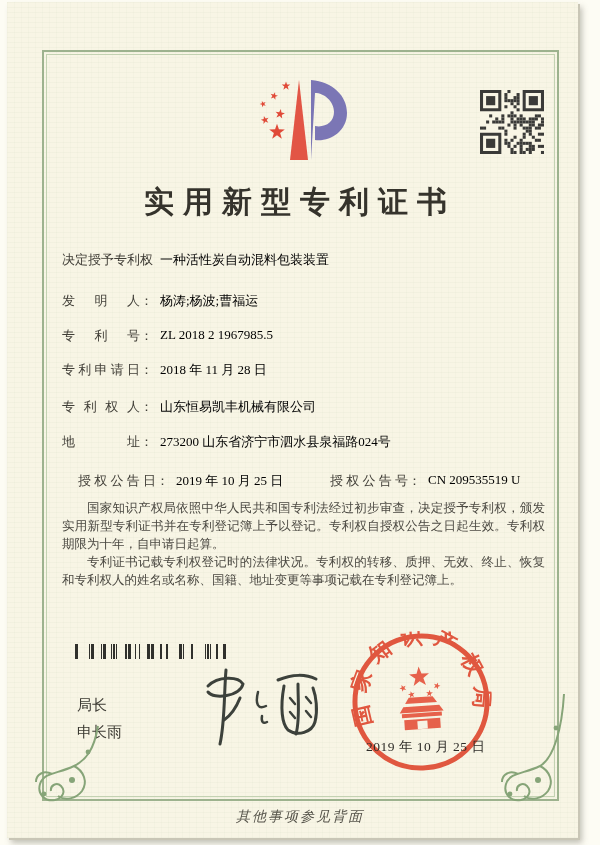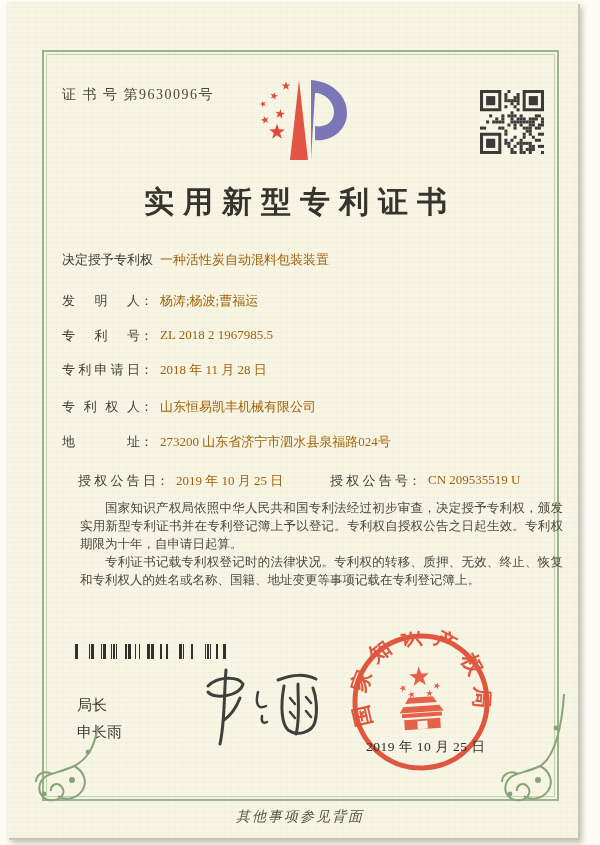--- a/index.html
+++ b/index.html
@@ -17,24 +17,24 @@
          border:2px solid #9db28e;}
   #frame::after{content:"";position:absolute;inset:2px;border:1px solid #c3d2b2;}
   .abs{position:absolute;}
   #cert-no{left:62px;top:86px;font-size:14px;letter-spacing:1.5px;color:#4a4840;}
   #title{left:0;top:182px;width:600px;text-align:center;font-size:30px;font-weight:bold;
          letter-spacing:9px;color:#35332c;}
   .row{left:62px;height:18px;font-size:13px;white-space:nowrap;}
   .lbl{display:inline-block;width:78px;text-align:justify;text-align-last:justify;
        vertical-align:top;color:#403e37;}
   .colon{display:inline-block;vertical-align:top;color:#403e37;}
-  .val{display:inline-block;margin-left:7px;vertical-align:top;color:#a16207;}
+  .val{display:inline-block;margin-left:7px;vertical-align:top;color:#000000;}
   #grant-line{left:62px;top:472px;font-size:13px;white-space:nowrap;margin-left:16px;}
   #grant-no-group{position:absolute;left:252px;top:0;white-space:nowrap;}
-  #paras{left:80px;top:499px;width:483px;font-size:12.5px;line-height:18px;
+  #paras{left:62px;top:499px;width:483px;font-size:12.5px;line-height:18px;
          text-align:justify;color:#4b4942;}
   #paras p{margin:0;text-indent:2em;}
   #barcode{left:75px;top:644px;width:156px;height:15px;}
   #barcode i{position:absolute;top:0;height:100%;background:#30302c;}
   #signer{left:77px;top:691px;font-family:"Liberation Sans","DejaVu Sans",sans-serif;
           font-size:15px;line-height:27px;color:#3a3831;}
   #signature{left:196px;top:664px;}
   #logo{left:253px;top:76px;}
   #qr{left:480px;top:90px;}
   #seal-wrap{left:350px;top:631px;width:142px;height:142px;transform:rotate(-4deg);opacity:.92;}
@@ -50,21 +50,20 @@
 <div id="stage">
   <div id="paper"></div>
   <div id="frame" class="abs"></div>
 
   <svg width="0" height="0" style="position:absolute" aria-hidden="true">
     <defs>
       <path id="st" d="M0,-10 L2.35,-3.24 L9.51,-3.09 L3.80,1.24 L5.88,8.09 L0,4 L-5.88,8.09 L-3.80,1.24 L-9.51,-3.09 L-2.35,-3.24 Z"></path>
     </defs>
   </svg>
 
-  <div id="cert-no" class="abs">证 书 号 第9630096号</div>
 
   <svg id="logo" class="abs" width="100" height="92" viewBox="0 0 100 92">
     <g fill="#e04a38">
       <use href="#st" transform="translate(24,56) scale(0.82)"></use>
       <use href="#st" transform="translate(12,44) scale(0.42) rotate(-15)"></use>
       <use href="#st" transform="translate(27,38) scale(0.5) rotate(10)"></use>
       <use href="#st" transform="translate(10,28) scale(0.33) rotate(-20)"></use>
       <use href="#st" transform="translate(21,20) scale(0.4) rotate(15)"></use>
       <use href="#st" transform="translate(33,10) scale(0.45)"></use>
     </g>

